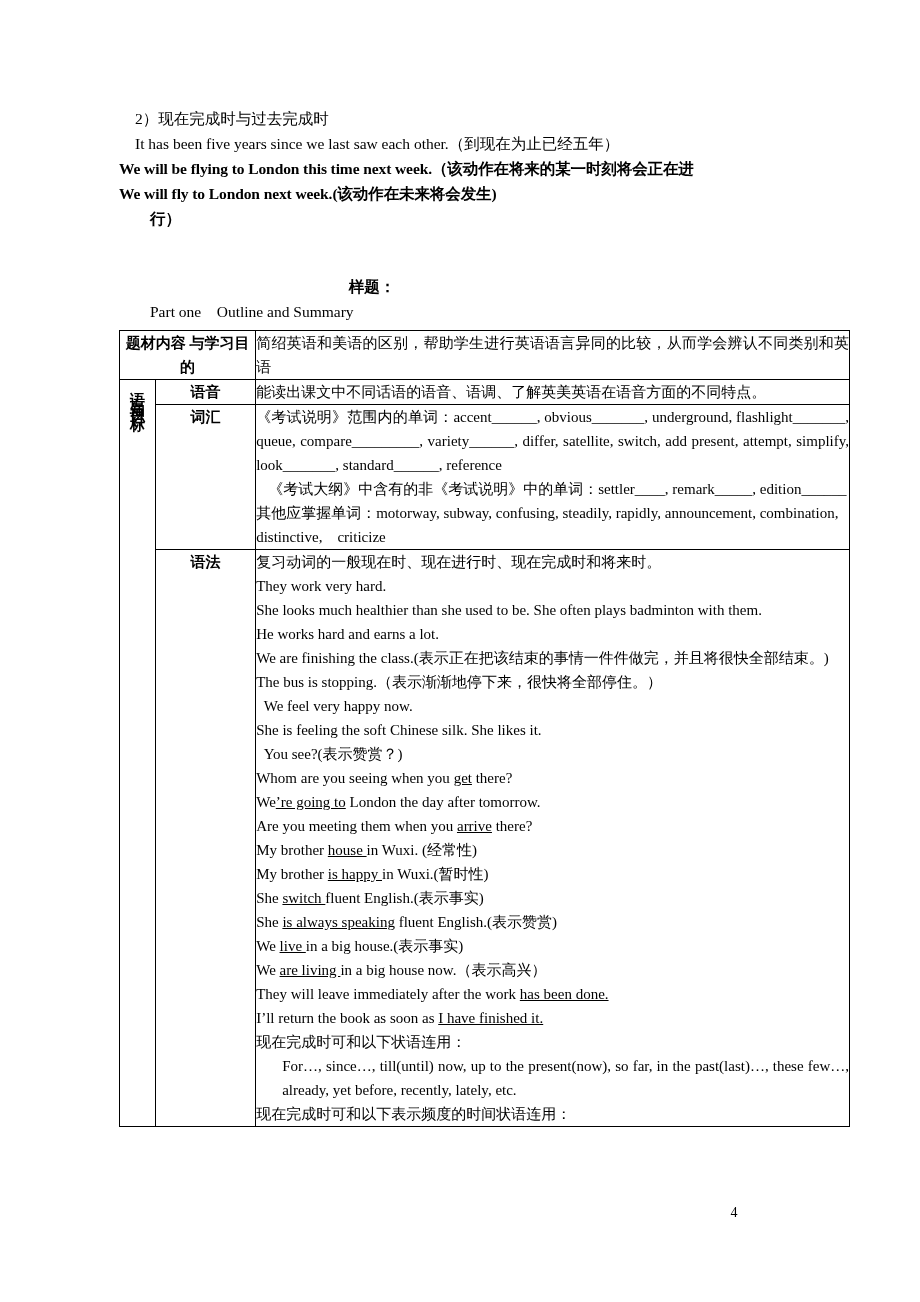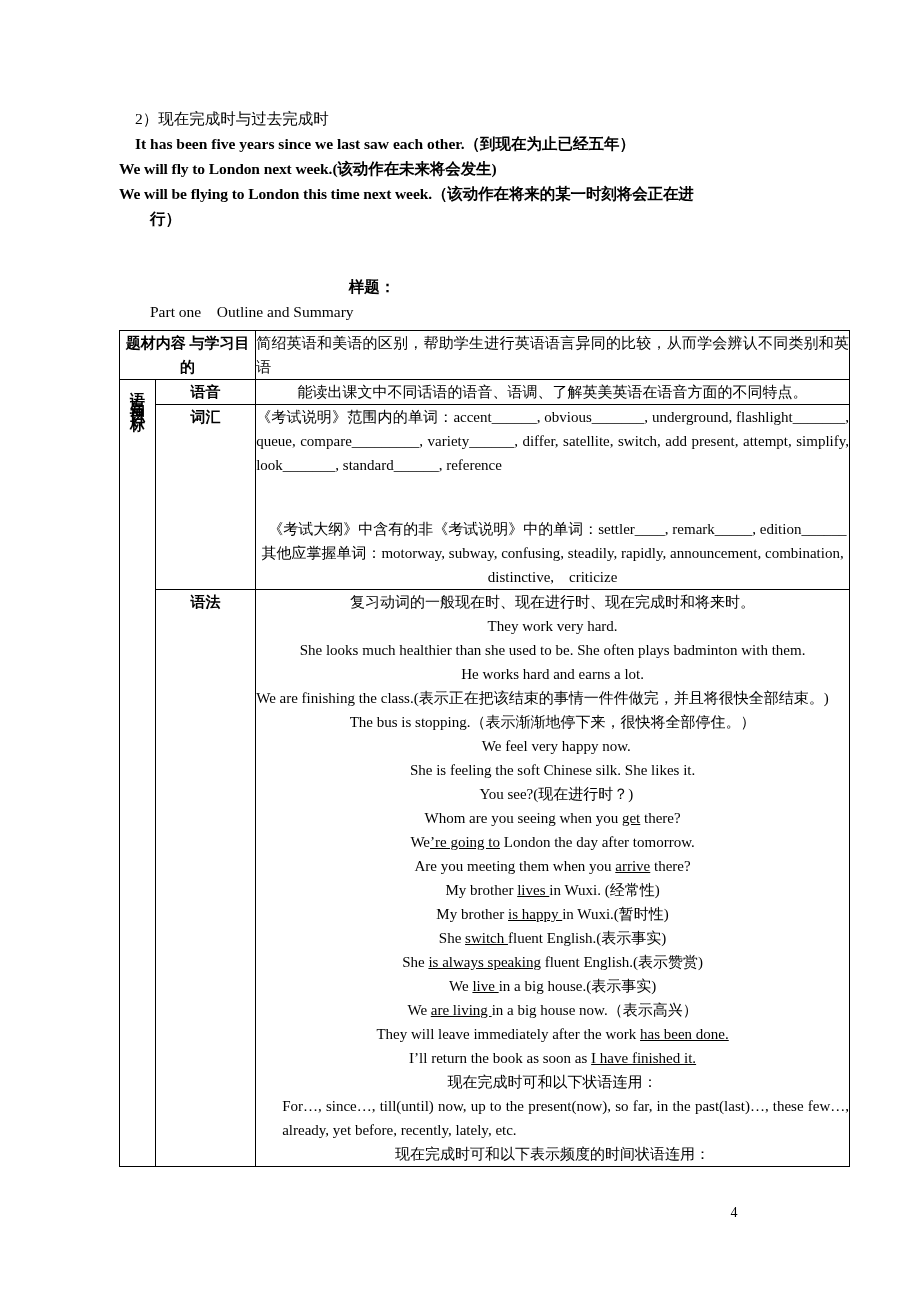--- a/index.html
+++ b/index.html
@@ -35,21 +35,20 @@
     font-size: 15.5px;
     line-height: 25px;
     white-space: pre-wrap;
   }
   .p-line.indent {
     padding-left: 27px;
     text-indent: -11px;
   }
   .p-line.indent2 {
     padding-left: 16px;
-    font-weight: bold;
   }
   .p-line.bold {
     font-weight: bold;
     font-size: 15.5px;
     letter-spacing: -0.1px;
   }
   .p-line.hang {
     padding-left: 31px;
   }
 
@@ -117,29 +116,27 @@
     letter-spacing: 5px;
     line-height: 30px;
     margin: 0 auto;
     display: inline-block;
   }
 
   .body-line {
     font-size: 15px;
     line-height: 24px;
     white-space: pre-wrap;
-    text-align: center;
   }
   .body-line.justify {
     text-align: justify;
     text-align-last: left;
   }
   .body-line.ind {
     text-indent: 12px;
-    margin-top: 40px;
   }
   .body-line.ind2 {
     padding-left: 26px;
     text-align: justify;
     text-align-last: left;
   }
   u.ul { text-decoration: underline; }
 
   
   .page-number {
@@ -153,22 +150,22 @@
   .page-number span { margin-left: 548px; }
 </style>
 </head>
 <body>
 
 <div class="page">
 
   <div class="prose">
     <div class="p-line indent">2）现在完成时与过去完成时</div>
     <div class="p-line indent2">It has been five years since we last saw each other.（到现在为止已经五年）</div>
+    <div class="p-line bold">We will be flying to London this time next week.（该动作在将来的某一时刻将会正在进</div>
     <div class="p-line bold">We will fly to London next week.(该动作在未来将会发生)</div>
-    <div class="p-line bold">We will be flying to London this time next week.（该动作在将来的某一时刻将会正在进</div>
     <div class="p-line bold hang">行）</div>
   </div>
 
   <div class="sample-title">样题：</div>
   <div class="part-one">Part one　Outline and Summary</div>
 
   <table class="outline-table">
     <colgroup>
       <col class="col-a">
       <col class="col-b">
@@ -207,25 +204,25 @@
         <td class="cell-pad">
           <div id="grammar-lines">
               <div class="body-line">复习动词的一般现在时、现在进行时、现在完成时和将来时。</div>
               <div class="body-line">They work very hard.</div>
               <div class="body-line">She looks much healthier than she used to be. She often plays badminton with them.</div>
               <div class="body-line">He works hard and earns a lot.</div>
               <div class="body-line justify">We are finishing the class.(表示正在把该结束的事情一件件做完，并且将很快全部结束。)</div>
               <div class="body-line">The bus is stopping.（表示渐渐地停下来，很快将全部停住。）</div>
               <div class="body-line">  We feel very happy now.</div>
               <div class="body-line">She is feeling the soft Chinese silk. She likes it.</div>
-              <div class="body-line">  You see?(现在进行时？)</div>
+              <div class="body-line">  You see?(表示赞赏？)</div>
               <div class="body-line">Whom are you seeing when you <u class="ul">get</u> there?</div>
               <div class="body-line">We<u class="ul">’re going to</u> London the day after tomorrow.</div>
               <div class="body-line">Are you meeting them when you <u class="ul">arrive</u> there?</div>
-              <div class="body-line">My brother <u class="ul">lives </u>in Wuxi. (经常性)</div>
+              <div class="body-line">My brother <u class="ul">house </u>in Wuxi. (经常性)</div>
               <div class="body-line">My brother <u class="ul">is happy </u>in Wuxi.(暂时性)</div>
               <div class="body-line">She <u class="ul">switch </u>fluent English.(表示事实)</div>
               <div class="body-line">She <u class="ul">is always speaking</u> fluent English.(表示赞赏)</div>
               <div class="body-line">We <u class="ul">live </u>in a big house.(表示事实)</div>
               <div class="body-line">We <u class="ul">are living </u>in a big house now.（表示高兴）</div>
               <div class="body-line">They will leave immediately after the work <u class="ul">has been done.</u></div>
               <div class="body-line">I’ll return the book as soon as <u class="ul">I have finished it.</u></div>
               <div class="body-line">现在完成时可和以下状语连用：</div>
               <div class="body-line ind2">For…, since…, till(until) now, up to the present(now), so far, in the past(last)…, these few…, already, yet before, recently, lately, etc.</div>
               <div class="body-line">现在完成时可和以下表示频度的时间状语连用：</div>

